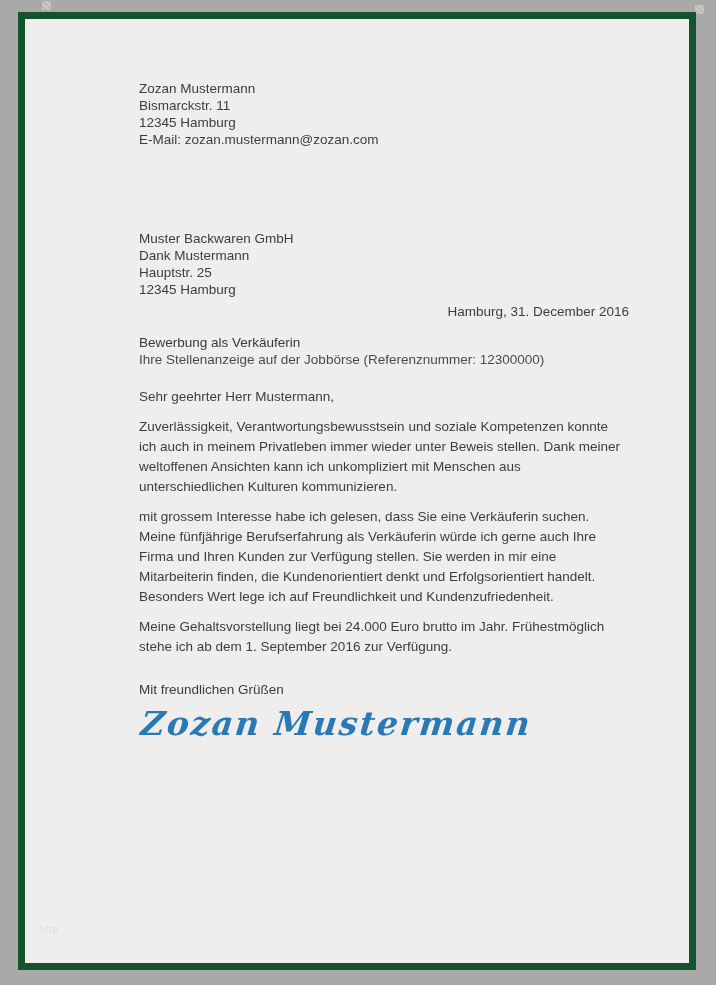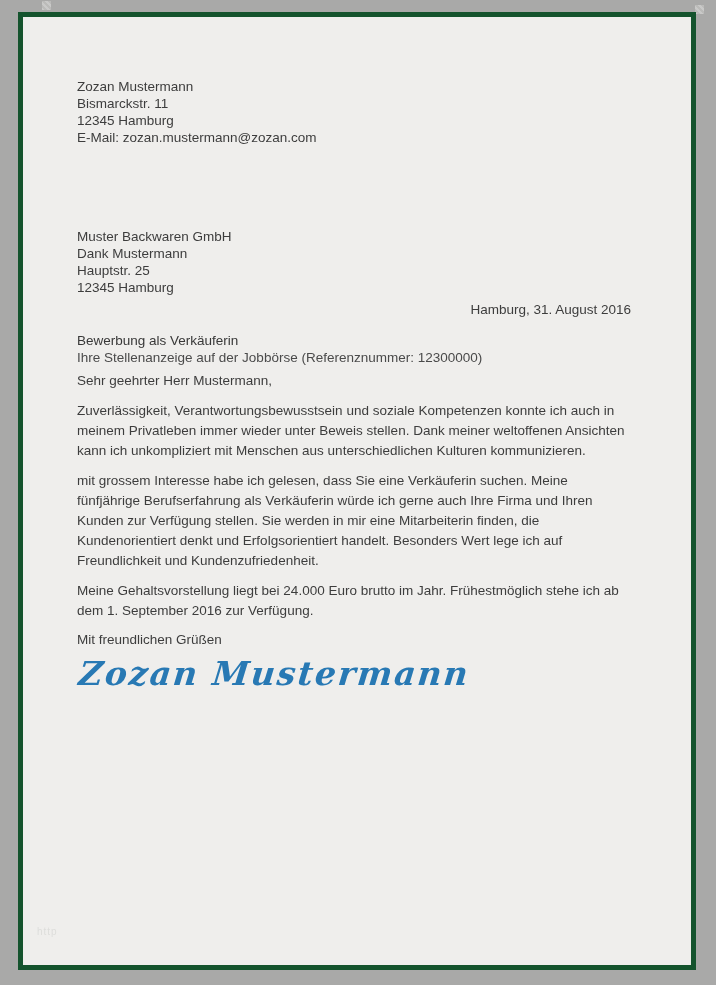--- a/index.html
+++ b/index.html
@@ -26,55 +26,55 @@
     background-size: 6px 6px;
     opacity: 0.55;
   }
   .corner-artifact.tl { left: 42px; top: 1px; }
   .corner-artifact.tr { left: 695px; top: 5px; }
   .paper {
     box-sizing: border-box;
     width: 100%;
     height: 100%;
     background: #efeeec;
-    border: 5px solid #14532d;
+    border: 7px solid #14532d;
     position: relative;
-    padding: 61px 60px 0 54px;
+    padding: 61px 60px 0 114px;
     color: #3d3d3d;
     font-size: 13.5px;
   }
   .addr-line { line-height: 17px; }
   .sender-block { margin-bottom: 82px; }
   .recipient-block { margin-bottom: 5px; }
   .date-line {
     text-align: right;
     line-height: 17px;
     margin-bottom: 14px;
   }
   .subject-line {
     font-weight: normal;
     line-height: 17px;
     color: #383838;
   }
   .subject-sub {
     line-height: 17px;
-    margin-bottom: 6px;
+    margin-bottom: 20px;
     color: #4a4a4a;
   }
   .salutation {
     line-height: 17px;
     margin-bottom: 12px;
   }
   p.para {
     margin: 0 0 10px 0;
     line-height: 20px;
   }
   .closing {
     line-height: 17px;
-    margin: 10px 0 6px 0;
+    margin: 24px 0 6px 0;
   }
   .signature {
     font-family: "DejaVu Serif", serif;
     font-style: italic;
     font-weight: bold;
     font-size: 33px;
     letter-spacing: 2px;
     transform: skewX(-6deg);
     transform-origin: left bottom;
     white-space: nowrap;
@@ -104,21 +104,21 @@
       <div class="addr-line">E-Mail: zozan.mustermann@zozan.com</div>
     </div>
 
     <div class="recipient-block">
       <div class="addr-line">Muster Backwaren GmbH</div>
       <div class="addr-line">Dank Mustermann</div>
       <div class="addr-line">Hauptstr. 25</div>
       <div class="addr-line">12345 Hamburg</div>
     </div>
 
-    <div class="date-line">Hamburg, 31. August 2016</div>
+    <div class="date-line">Hamburg, 31. December 2016</div>
 
     <div class="subject-line">Bewerbung als Verkäuferin</div>
     <div class="subject-sub">Ihre Stellenanzeige auf der Jobbörse (Referenznummer: 12300000)</div>
 
     <div class="salutation">Sehr geehrter Herr Mustermann,</div>
 
     <div>
       <p class="para">Zuverlässigkeit, Verantwortungsbewusstsein und soziale Kompetenzen konnte ich auch in meinem Privatleben immer wieder unter Beweis stellen.  Dank meiner weltoffenen Ansichten kann ich unkompliziert mit Menschen aus unterschiedlichen Kulturen kommunizieren.</p>
       <p class="para">mit grossem Interesse habe ich gelesen, dass Sie eine Verkäuferin suchen. Meine fünfjährige Berufserfahrung als Verkäuferin würde ich gerne auch Ihre Firma und Ihren Kunden zur Verfügung stellen. Sie werden in mir eine Mitarbeiterin finden, die Kundenorientiert denkt und Erfolgsorientiert handelt. Besonders Wert lege ich auf Freundlichkeit und Kundenzufriedenheit.</p>
       <p class="para">Meine Gehaltsvorstellung liegt bei 24.000 Euro brutto im Jahr. Frühestmöglich stehe ich ab dem 1. September 2016 zur Verfügung.</p>

